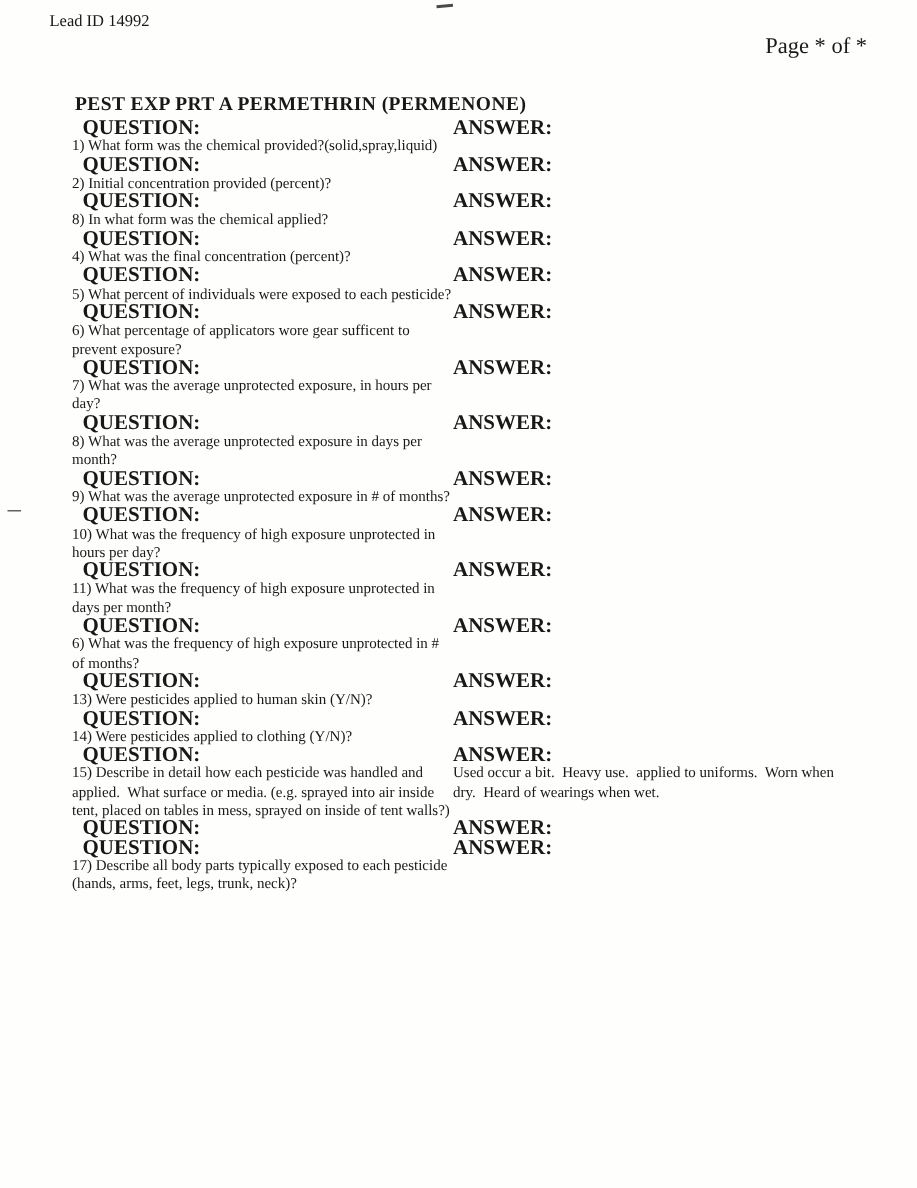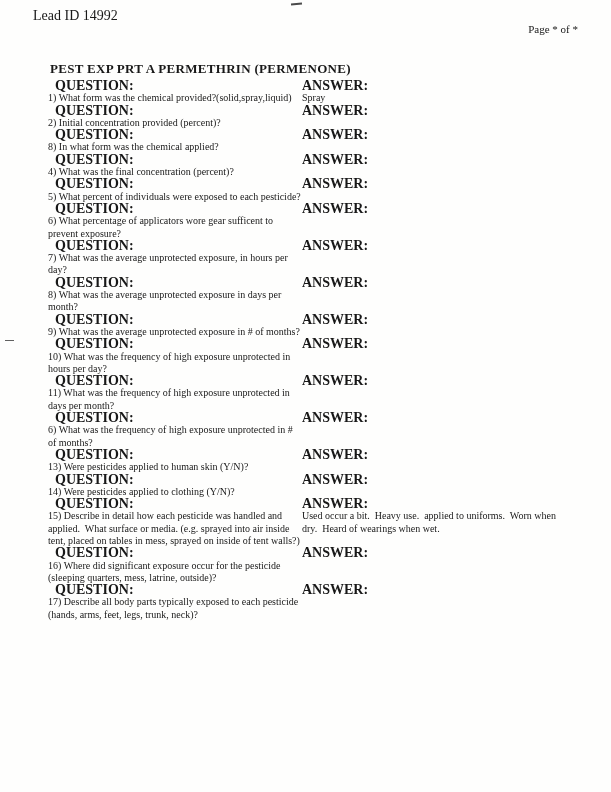--- a/index.html
+++ b/index.html
@@ -11,27 +11,27 @@
     background-color: #fefefd;
     font-family: "Liberation Serif", serif;
     color: #181818;
     position: relative;
     overflow: hidden;
   }
   .lead-id {
     position: absolute;
     left: 33px;
     top: 8px;
-    font-size: 14px;
+    font-size: 11px;
   }
   .page-indicator {
     position: absolute;
     right: 33px;
     top: 23px;
-    font-size: 11px;
+    font-size: 15px;
   }
   .doc-title {
     position: absolute;
     left: 50px;
     top: 61px;
     margin: 0;
     font-size: 13px;
     font-weight: bold;
     letter-spacing: 0.3px;
   }
@@ -87,21 +87,20 @@
   <h1 class="doc-title">PEST EXP PRT A PERMETHRIN (PERMENONE)</h1>
 
   <div class="qa-list" id="qa-list">
   <div class="qa-block">
     <div class="qa-head">
       <span class="q-label">QUESTION:</span>
       <span class="a-label">ANSWER:</span>
     </div>
     <div class="qa-body">
       <span class="q-text">1) What form was the chemical provided?(solid,spray,liquid)</span>
-      <span class="a-text">Spray</span>
     </div>
   </div>
 
   <div class="qa-block">
     <div class="qa-head">
       <span class="q-label">QUESTION:</span>
       <span class="a-label">ANSWER:</span>
     </div>
     <div class="qa-body">
       <span class="q-text">2) Initial concentration provided (percent)?</span>
@@ -250,24 +249,20 @@
       <span class="q-text">15) Describe in detail how each pesticide was handled and applied.  What surface or media. (e.g. sprayed into air inside tent, placed on tables in mess, sprayed on inside of tent walls?)</span>
       <span class="a-text">Used occur a bit.  Heavy use.  applied to uniforms.  Worn when dry.  Heard of wearings when wet.</span>
     </div>
   </div>
 
   <div class="qa-block">
     <div class="qa-head">
       <span class="q-label">QUESTION:</span>
       <span class="a-label">ANSWER:</span>
     </div>
-    <div class="qa-body">
-      <span class="q-text">16) Where did significant exposure occur for the pesticide (sleeping quarters, mess, latrine, outside)?</span>
-      <span class="a-text"></span>
-    </div>
   </div>
 
   <div class="qa-block">
     <div class="qa-head">
       <span class="q-label">QUESTION:</span>
       <span class="a-label">ANSWER:</span>
     </div>
     <div class="qa-body">
       <span class="q-text">17) Describe all body parts typically exposed to each pesticide (hands, arms, feet, legs, trunk, neck)?</span>
       <span class="a-text"></span>

